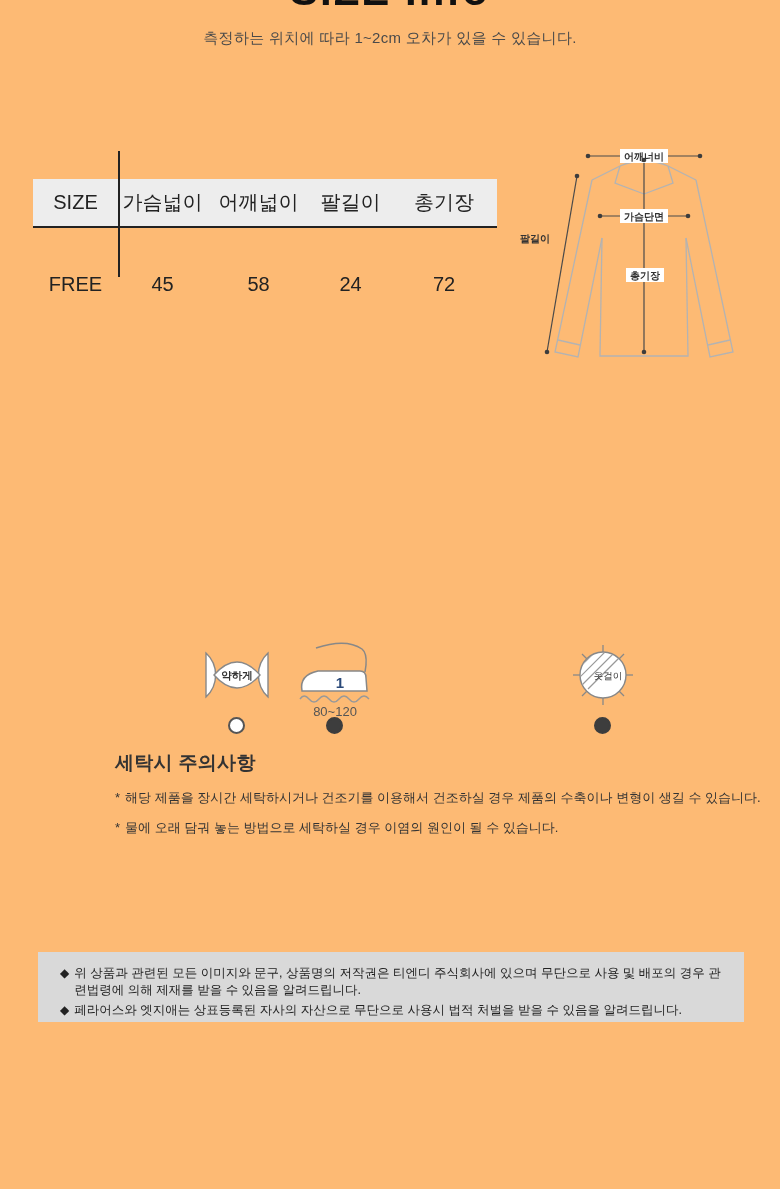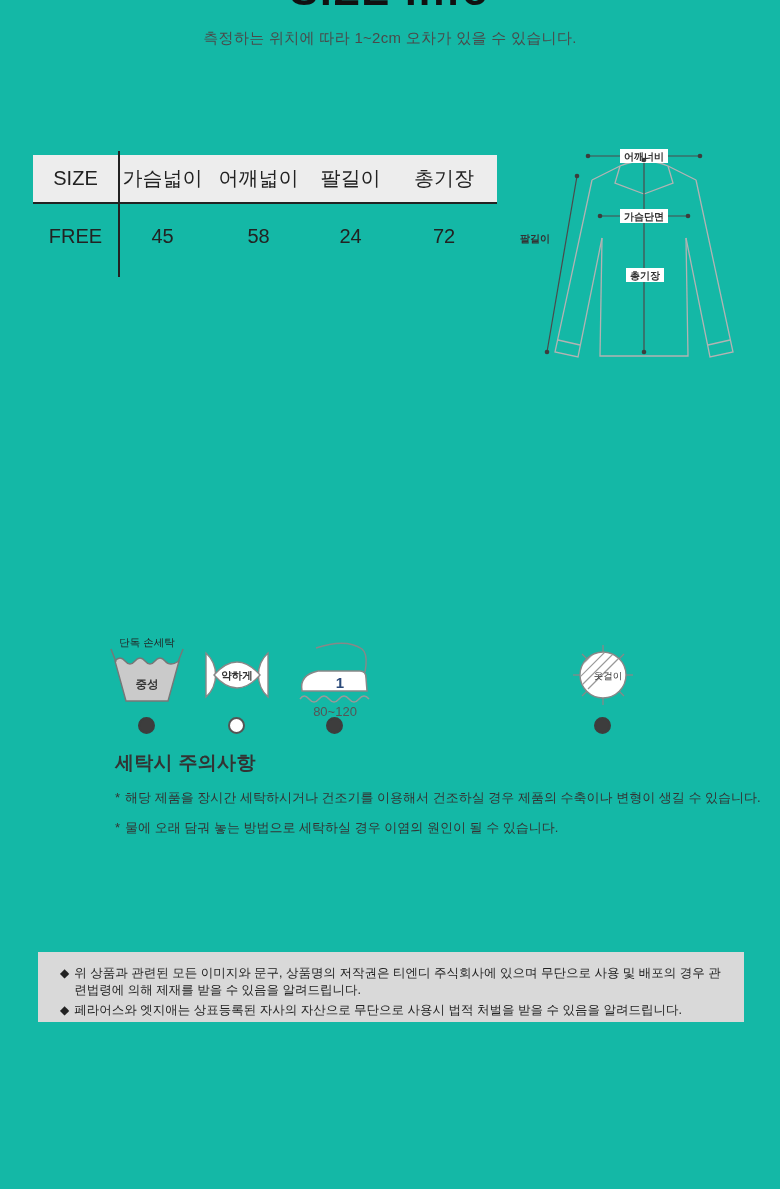--- a/index.html
+++ b/index.html
@@ -1,29 +1,29 @@
 <!DOCTYPE html>
 <html><head>
 <meta charset="utf-8">
 <style>
   * { margin:0; padding:0; box-sizing:border-box; }
   body { background:#fff; font-family:"Liberation Sans","DejaVu Sans",sans-serif; }
-  .page { position:relative; width:780px; height:1189px; background:#14b8a6; overflow:hidden; margin:0 auto; }
+  .page { position:relative; width:780px; height:1189px; background:#fdba74; overflow:hidden; margin:0 auto; }
 
   
   .title-clip { position:absolute; left:0; right:0; top:0; height:8px; overflow:hidden; text-align:center; }
   .title-clip span { display:inline-block; font-size:42px; font-weight:bold; color:#111; letter-spacing:2px;
                      line-height:42px; transform:translateY(-30px); }
 
   .subtitle { position:absolute; left:0; right:0; top:29px; text-align:center;
               font-size:15px; color:#4a4a4a; letter-spacing:0.3px; }
 
   
   .size-table { position:absolute; left:33px; top:155px; width:464px; }
-  .trow { display:flex; align-items:center; }
+  .trow { display:flex; align-items:center;margin-top:24px; }
   .thead { height:47px; background:#ededed; }
   .tbody { height:64px; }
   .tcell { text-align:center; font-size:20px; color:#222; }
   .tcell:nth-child(1){ width:85px; }
   .tcell:nth-child(2){ width:89px; }
   .tcell:nth-child(3){ width:103px; }
   .tcell:nth-child(4){ width:81px; }
   .tcell:nth-child(5){ width:106px; }
   .hdiv { height:2px; background:#222; }
   .vline { position:absolute; left:85px; top:-4px; width:2px; height:126px; background:#222; }
@@ -113,30 +113,20 @@
         <circle cx="124" cy="222" r="2.3"></circle>
       <circle cx="57" cy="46" r="2.3"></circle>
         <circle cx="27" cy="222" r="2.3"></circle>
     </g>
     <text x="124" y="30" text-anchor="middle">어깨너비</text>
     <text x="124" y="90" text-anchor="middle">가슴단면</text>
     <text x="125" y="149" text-anchor="middle">총기장</text>
     <text x="15" y="112" text-anchor="middle">팔길이</text>
   </svg>
 
-  <div class="care-col" style="left:102px">
-    <svg width="90" height="80" viewBox="0 0 90 80">
-      <text x="45" y="11" text-anchor="middle" font-size="10.5" fill="#222">단독 손세탁</text>
-      <path d="M13,26 Q18,20 23,26 Q28,32 33,26 Q38,20 43,26 Q48,32 53,26 Q58,20 63,26 Q68,32 77,26 L66,66 L24,66 Z" fill="#cacaca" stroke="#777" stroke-width="1.4"></path>
-      <line x1="9" y1="14" x2="14" y2="27" stroke="#777" stroke-width="1.4"></line>
-      <line x1="81" y1="14" x2="76" y2="27" stroke="#777" stroke-width="1.4"></line>
-      <text x="45" y="53" text-anchor="middle" font-size="11.5" font-weight="bold" fill="#333">중성</text>
-    </svg>
-    <div class="dot filled"></div>
-  </div>
 
   <div class="care-col" style="left:192px">
     <svg width="90" height="80" viewBox="0 0 90 80">
       <path d="M14,18 A30,30 0 0 1 14,62 Z" fill="#fff" stroke="#888" stroke-width="1.4"></path>
       <path d="M76,18 A30,30 0 0 0 76,62 Z" fill="#fff" stroke="#888" stroke-width="1.4"></path>
       <path d="M22,40 Q45,14 68,40 Q45,66 22,40 Z" fill="#fff" stroke="#888" stroke-width="1.4"></path>
       <text x="45" y="44" text-anchor="middle" font-size="10.5" font-weight="bold" fill="#333">약하게</text>
     </svg>
     <div class="dot"></div>
   </div>

